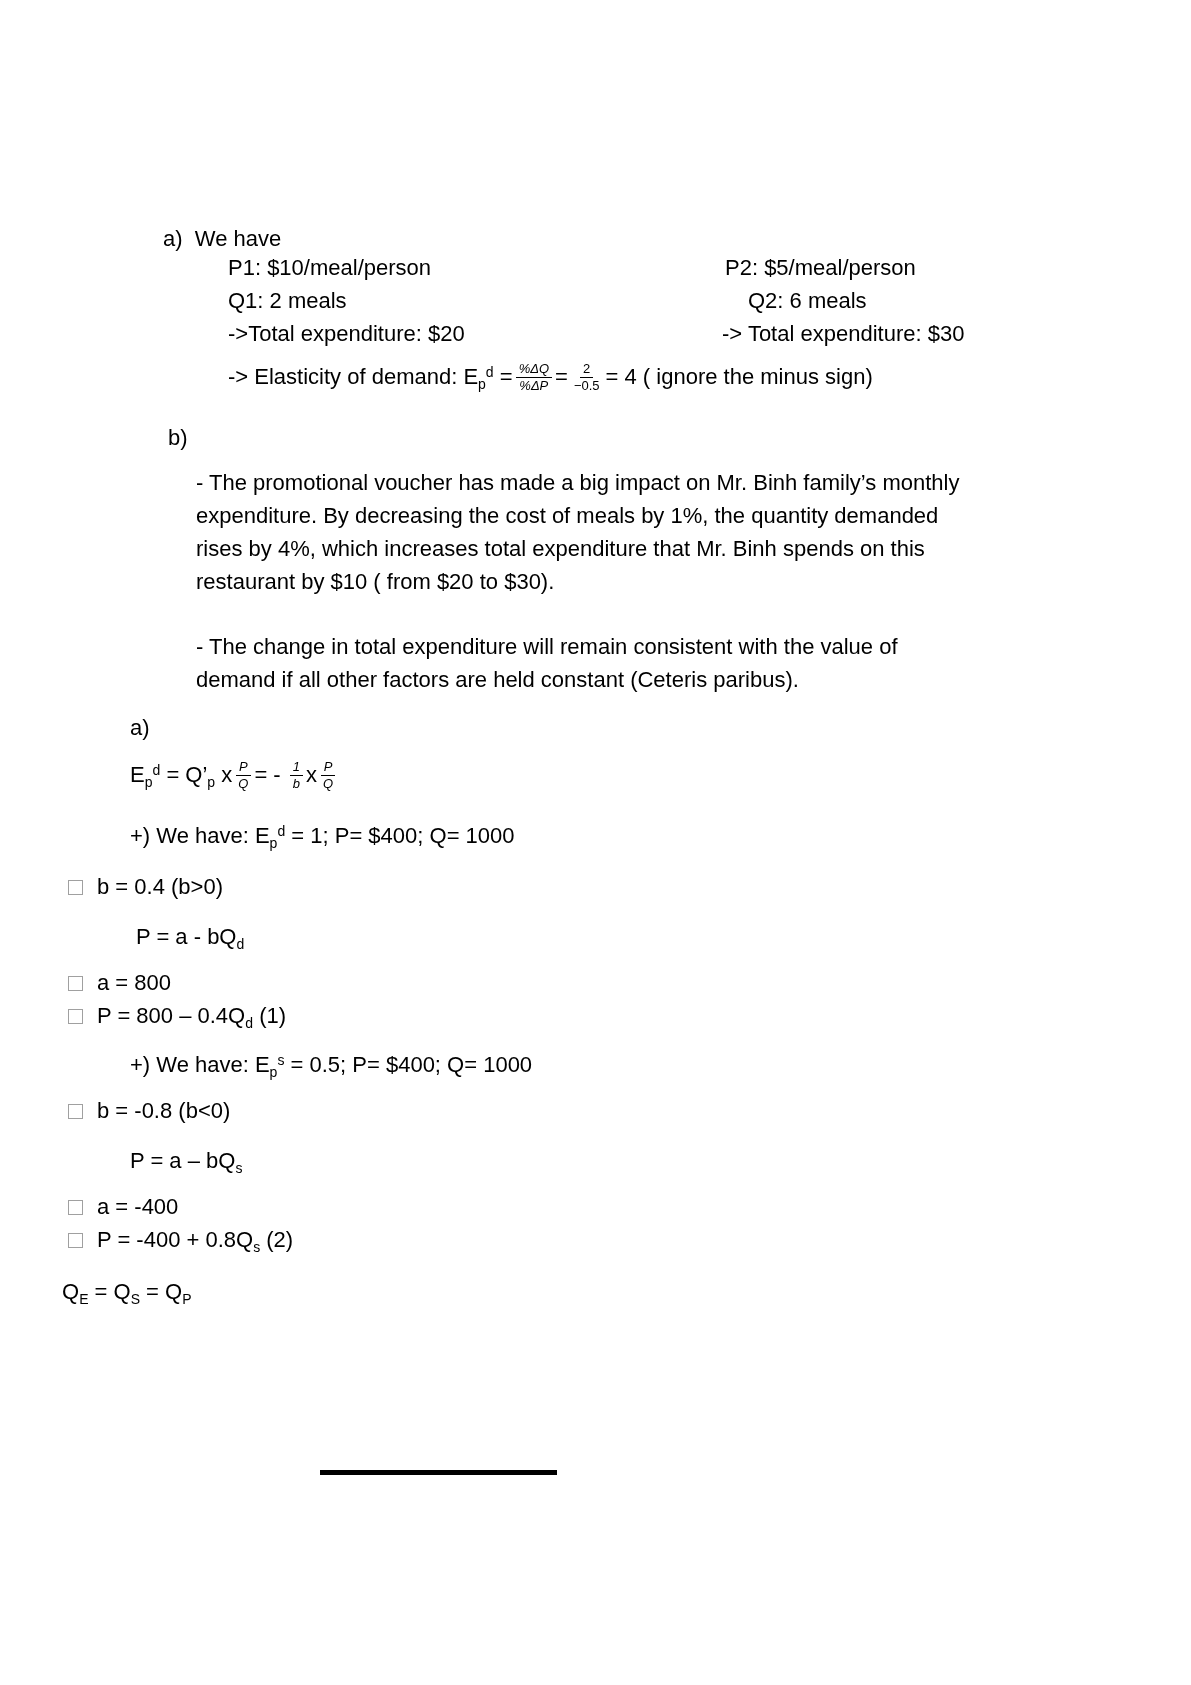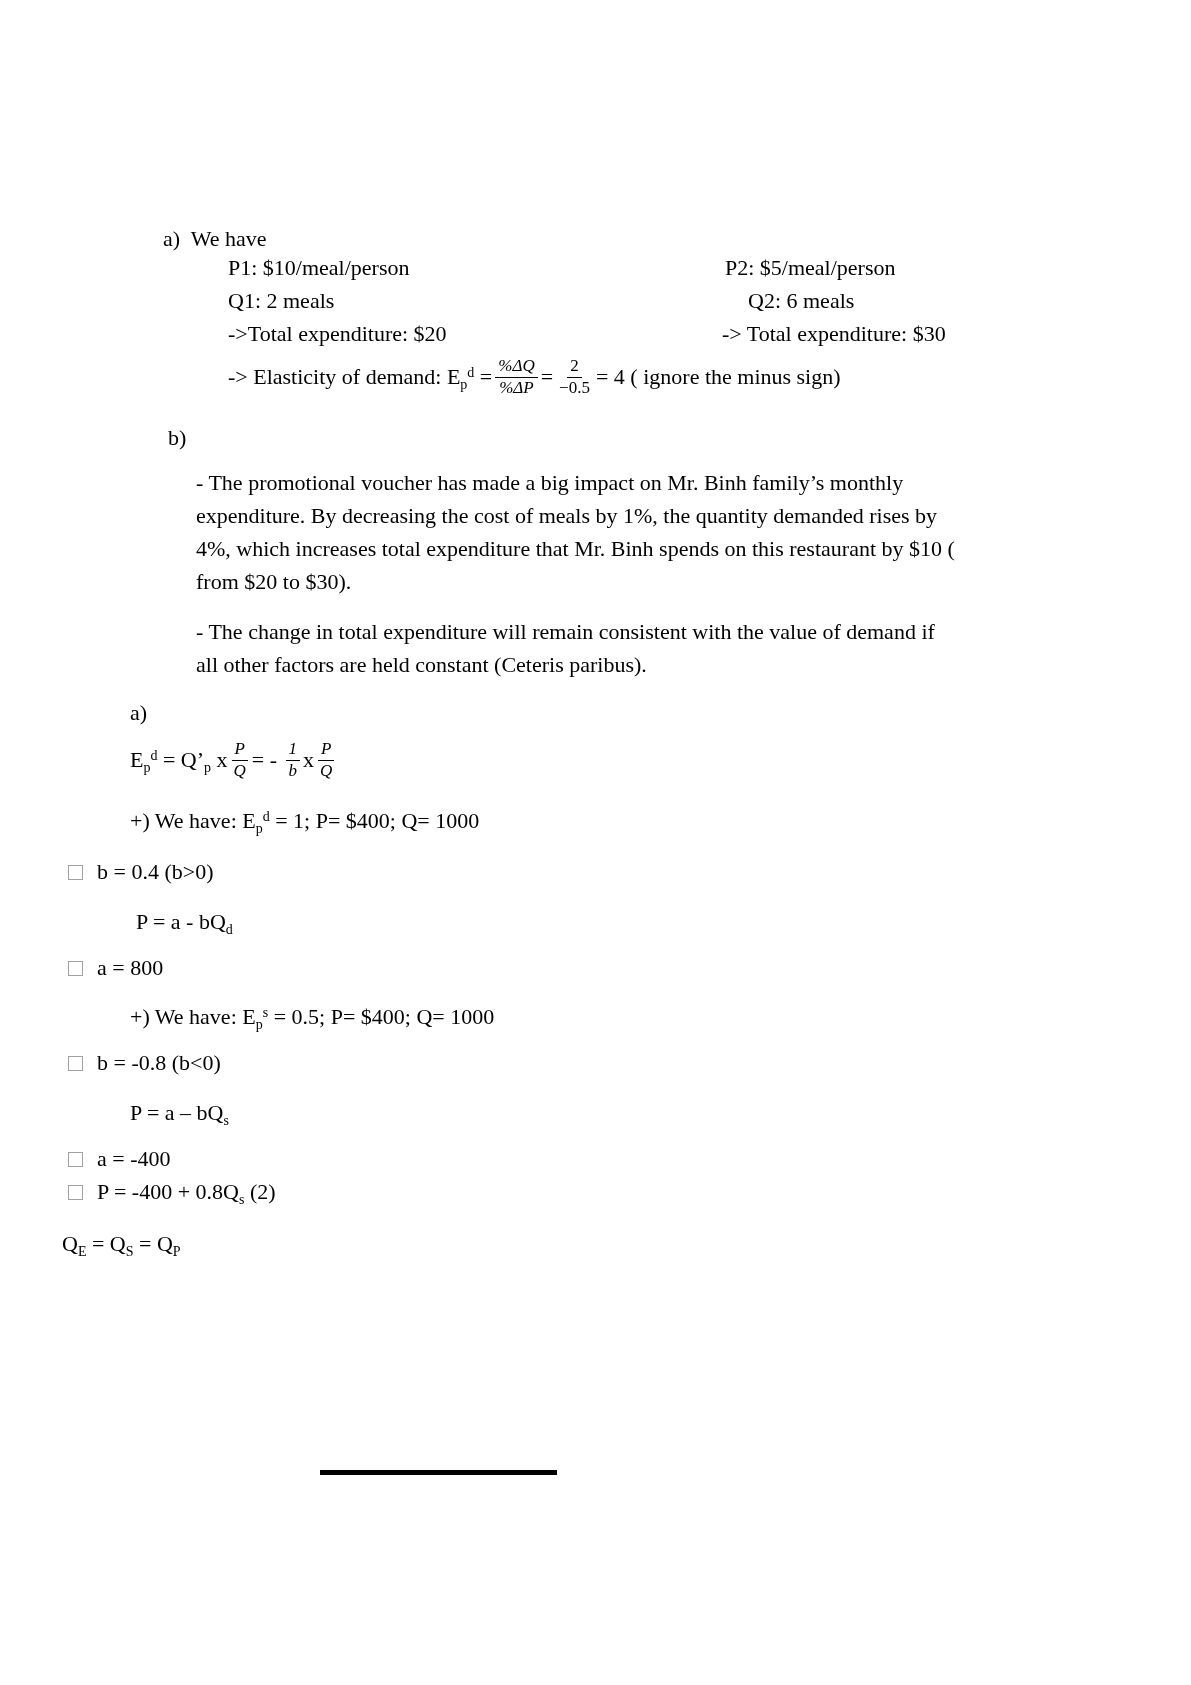--- a/index.html
+++ b/index.html
@@ -1,20 +1,20 @@
 <!DOCTYPE html>
 <html><head>
 <meta charset="utf-8">
 <style>
   html,body{margin:0;padding:0;background:#ffffff;}
   .page{
     position:relative;
     width:1191px;height:1475px;
     background:#ffffff;
-    font-family:Liberation Serif, serif;
+    font-family:Liberation Sans, sans-serif;
     font-size:22px;color:#000;
     box-sizing:border-box;
     padding-top:222px;
     overflow:hidden;
   }
   .line{line-height:33px;white-space:pre-wrap;}
   .a-header{margin-left:163px;}
   .grid-row{position:relative;height:33px;}
   .grid-row .left{position:absolute;left:228px;white-space:pre-wrap;}
   .grid-row .right{position:absolute;white-space:pre-wrap;}
@@ -22,29 +22,29 @@
   .grid-row .r1{left:748px;}
   .grid-row .r2{left:722px;}
   .mathline{display:flex;align-items:center;white-space:pre-wrap;}
   .elasticity{margin-left:228px;height:46px;}
   .formula{margin-left:130px;height:50px;margin-top:6px;}
   .seg{white-space:pre-wrap;}
   sub.s{font-size:14px;vertical-align:-5px;line-height:0;}
   sup.s{font-size:14px;vertical-align:7px;line-height:0;}
   .frac{
     display:inline-flex;flex-direction:column;align-items:center;
-    font-size:17px;line-height:1.2;margin:0 3px;vertical-align:middle;
+    font-size:13px;line-height:1.2;margin:0 3px;vertical-align:middle;
     font-style:italic;
   }
   .frac.roman{font-style:normal;}
   .frac .num{border-bottom:1px solid #000;padding:0 3px;text-align:center;}
   .frac .den{padding:0 3px;text-align:center;}
   .b-header{margin-left:168px;margin-top:21px;}
   .para{margin-left:196px;width:765px;margin-top:12px;}
-  .para2{margin-top:17px;}
+  .para2{margin-top:32px;}
   .ex4-title{margin-left:130px;margin-top:15px;}
   .ex4-a{margin-left:130px;margin-top:15px;}
   .given{margin-left:130px;margin-top:19px;}
   .given2{margin-top:16px;}
   .bullet{margin-left:68px;margin-top:13px;}
   .bullet.first{margin-top:18px;}
   .bullet.tight{margin-top:0;}
   .cb{
     display:inline-block;width:13px;height:13px;
     border:1.5px solid #a0a0a0;background:#fff;
@@ -115,20 +115,21 @@
     </span>
   </div>
 
   <div class="line given"><span>+) We have: E</span><sub class="s">p</sub><sup class="s">d</sup><span> = 1; P= $400; Q= 1000</span></div>
 
   <div class="line bullet first"><span class="cb"></span><span>b = 0.4 (b&gt;0)</span></div>
 
   <div class="line p-demand"><span>P = a - bQ</span><sub class="s">d</sub></div>
 
   <div class="line bullet"><span class="cb"></span><span>a = 800</span></div>
+  <div class="line bullet tight"><span class="cb"></span><span>P = 800 – 0.4Q</span><sub class="s">d</sub><span> (1)</span></div>
 
   <div class="line given given2"><span>+) We have: E</span><sub class="s">p</sub><sup class="s">s</sup><span> = 0.5; P= $400; Q= 1000</span></div>
 
   <div class="line bullet"><span class="cb"></span><span>b = -0.8 (b&lt;0)</span></div>
 
   <div class="line p-supply"><span>P = a – bQ</span><sub class="s">s</sub></div>
 
   <div class="line bullet"><span class="cb"></span><span>a = -400</span></div>
   <div class="line bullet tight"><span class="cb"></span><span>P = -400 + 0.8Q</span><sub class="s">s</sub><span> (2)</span></div>
 

